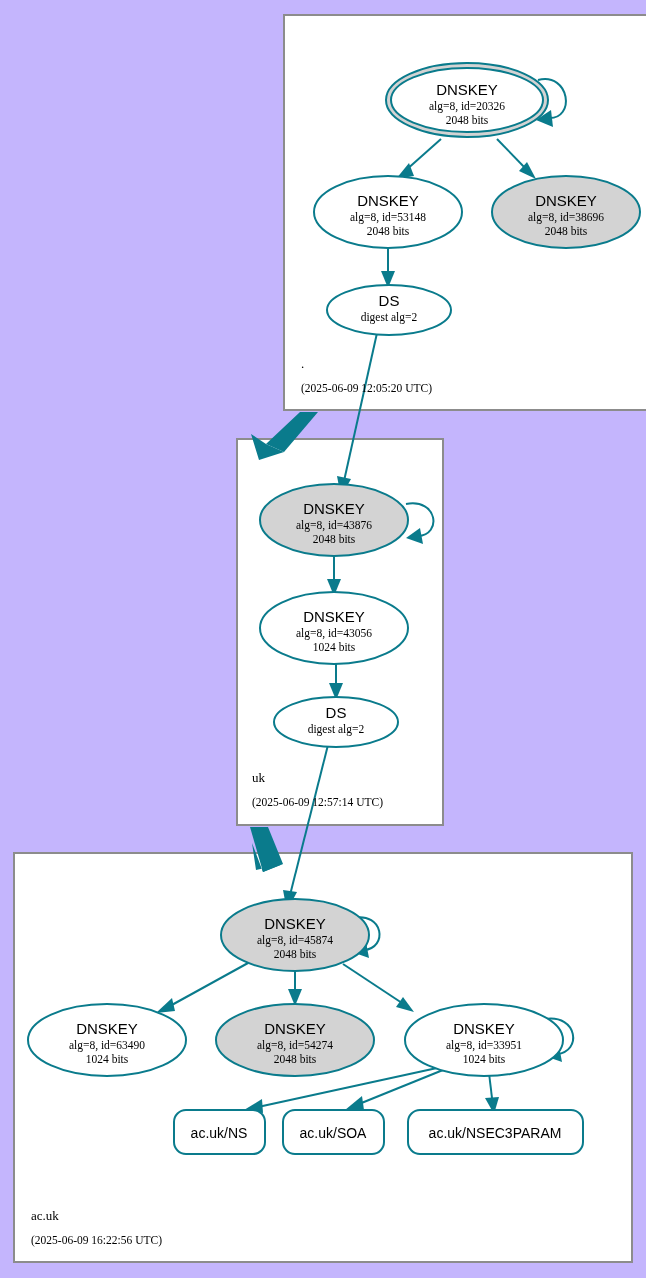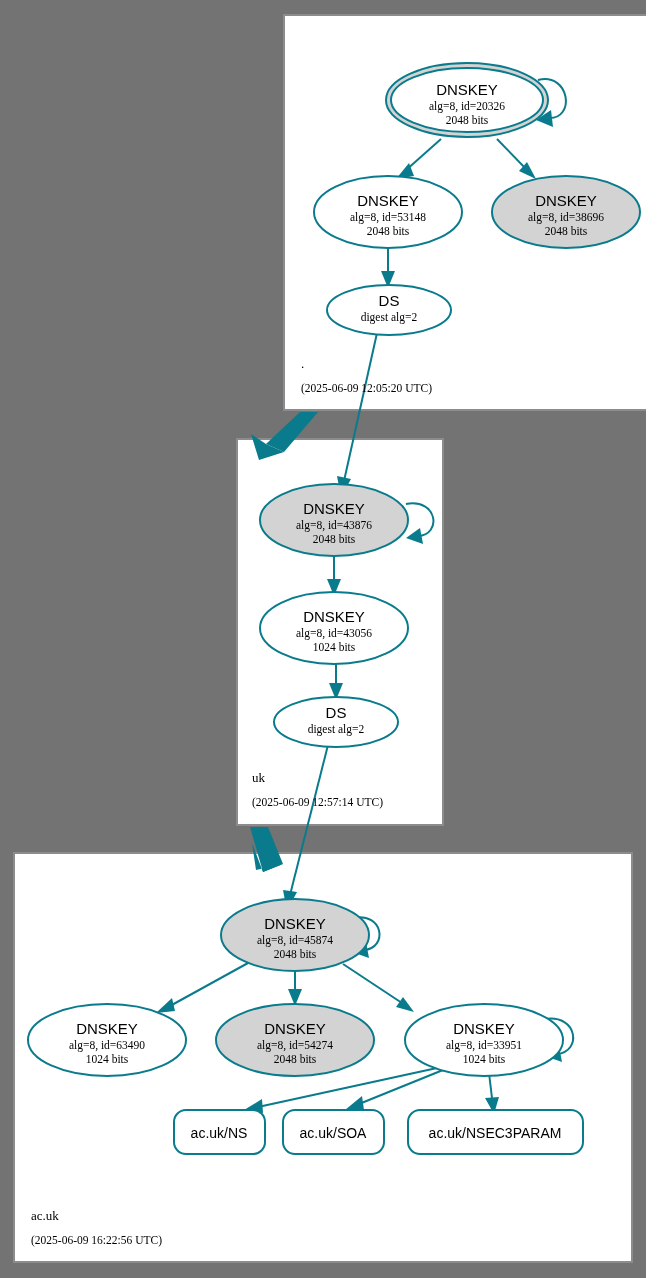--- a/index.html
+++ b/index.html
@@ -4,21 +4,21 @@
 <style>
   html, body {
     margin: 0;
     padding: 0;
     background: #ffffff;
   }
   #canvas {
     position: relative;
     width: 646px;
     height: 1278px;
-    background: #737373;
+    background: #c4b5fd;
     font-family: "Liberation Serif", "DejaVu Serif", serif;
     overflow: hidden;
   }
   svg#diagram {
     position: absolute;
     left: 0;
     top: 0;
     width: 671px;
     height: 1278px;
   }

